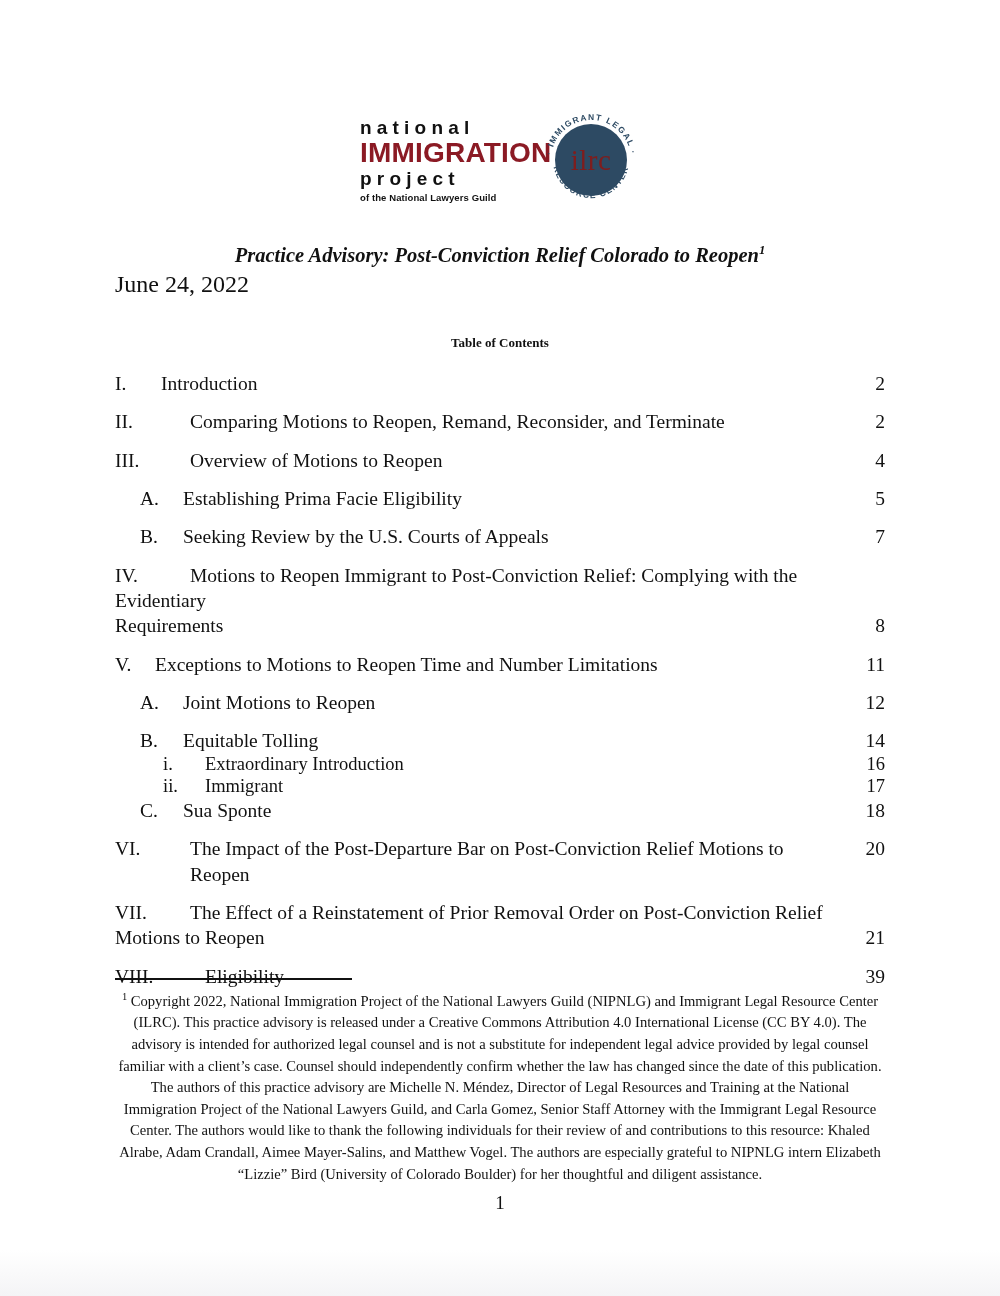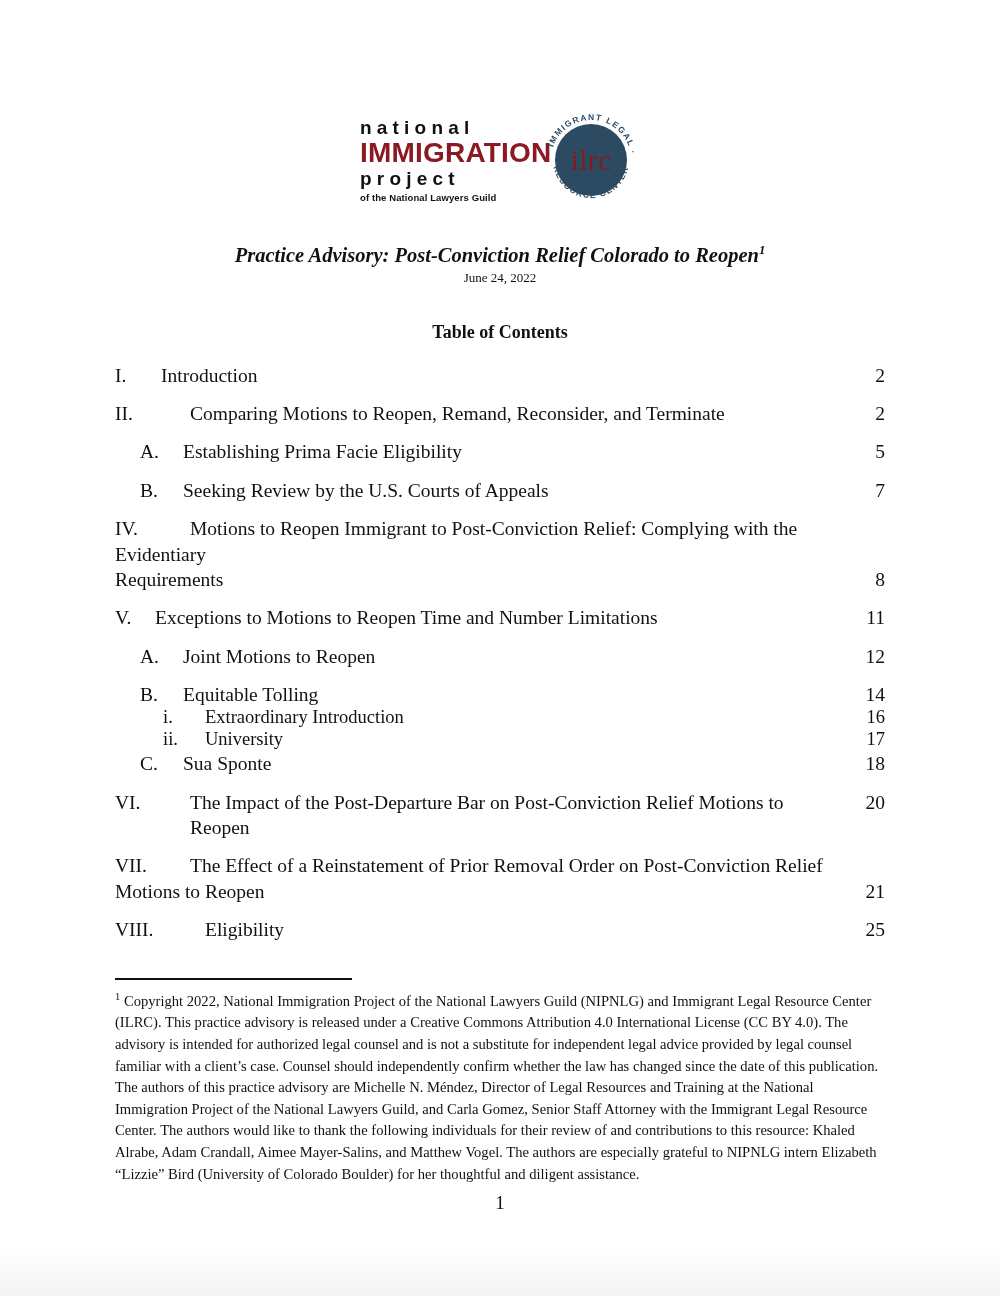--- a/index.html
+++ b/index.html
@@ -126,30 +126,29 @@
     margin-top: 35px;
     line-height: 1.18;
   }
   .doc-title sup {
     font-size: 0.62em;
     vertical-align: super;
     font-style: italic;
     font-weight: bold;
   }
   .doc-date {
-    text-align: center;
-    font-size: 13px;
+    font-size: 24px;
     margin-top: 3px;
     line-height: 1.2;
   }
 
   .toc-heading {
     text-align: center;
     font-weight: bold;
-    font-size: 18px;
+    font-size: 13px;
     margin-top: 36px;
   }
 
   
   .toc {
     margin-top: 20px;
     font-size: 19.5px;
     line-height: 1.30;
   }
 
@@ -209,21 +208,21 @@
   }
   .footnote-rule {
     width: 237px;
     height: 0;
     border-top: 2px solid #111111;
     margin: 0 0 9px 0;
   }
   .footnote-text {
     font-size: 14.6px;
     line-height: 1.48;
-    text-align: left;
+    text-align: center;
   }
   .footnote-text sup {
     font-size: 0.72em;
     vertical-align: super;
   }
 
   .folio {
     position: absolute;
     left: 0;
     right: 0;
@@ -276,20 +275,25 @@
         <div class="toc-entry lvl1">
           <span class="num" style="width: 46px;">I.</span>
           <span class="label">Introduction</span>
           <span class="pagenum">2</span>
         </div>
         <div class="toc-entry lvl1">
           <span class="num" style="width: 75px;">II.</span>
           <span class="label">Comparing Motions to Reopen, Remand, Reconsider, and Terminate</span>
           <span class="pagenum">2</span>
         </div>
+        <div class="toc-entry lvl1">
+          <span class="num" style="width: 75px;">III.</span>
+          <span class="label">Overview of Motions to Reopen</span>
+          <span class="pagenum">4</span>
+        </div>
         <div class="toc-entry lvl2">
           <span class="num">A.</span>
           <span class="label">Establishing Prima Facie Eligibility</span>
           <span class="pagenum">5</span>
         </div>
         <div class="toc-entry lvl2">
           <span class="num">B.</span>
           <span class="label">Seeking Review by the U.S. Courts of Appeals</span>
           <span class="pagenum">7</span>
         </div>
@@ -315,21 +319,21 @@
           <span class="label">Equitable Tolling</span>
           <span class="pagenum">14</span>
         </div>
         <div class="toc-entry lvl3 tight">
           <span class="num">i.</span>
           <span class="label">Extraordinary Introduction</span>
           <span class="pagenum">16</span>
         </div>
         <div class="toc-entry lvl3 tight">
           <span class="num">ii.</span>
-          <span class="label">University</span>
+          <span class="label">Immigrant</span>
           <span class="pagenum">17</span>
         </div>
         <div class="toc-entry lvl2">
           <span class="num">C.</span>
           <span class="label">Sua Sponte</span>
           <span class="pagenum">18</span>
         </div>
         <div class="toc-entry lvl1">
           <span class="num" style="width: 75px;">VI.</span>
           <span class="label">The Impact of the Post-Departure Bar on Post-Conviction Relief Motions to Reopen</span>
@@ -338,21 +342,21 @@
         <div class="toc-entry lvl1 wrap">
           <div class="body"><span class="num" style="width: 75px;">VII.</span><span>The Effect of a Reinstatement of Prior Removal Order on Post-Conviction Relief</span></div>
           <div class="tail">
             <span class="cont">Motions to Reopen</span>
             <span class="pagenum">21</span>
           </div>
         </div>
         <div class="toc-entry lvl1">
           <span class="num" style="width: 90px;">VIII.</span>
           <span class="label">Eligibility</span>
-          <span class="pagenum">25</span>
+          <span class="pagenum">39</span>
         </div>
       </div>
 
   </div>
 
   <div class="footnote-area">
     <div class="footnote-rule"></div>
     <div class="footnote-text"><sup>1</sup> <span>Copyright 2022, National Immigration Project of the National Lawyers Guild (NIPNLG) and Immigrant Legal Resource Center (ILRC). This practice advisory is released under a Creative Commons Attribution 4.0 International License (CC BY 4.0). The advisory is intended for authorized legal counsel and is not a substitute for independent legal advice provided by legal counsel familiar with a client’s case. Counsel should independently confirm whether the law has changed since the date of this publication. The authors of this practice advisory are Michelle N. Méndez, Director of Legal Resources and Training at the National Immigration Project of the National Lawyers Guild, and Carla Gomez, Senior Staff Attorney with the Immigrant Legal Resource Center. The authors would like to thank the following individuals for their review of and contributions to this resource: Khaled Alrabe, Adam Crandall, Aimee Mayer-Salins, and Matthew Vogel. The authors are especially grateful to NIPNLG intern Elizabeth “Lizzie” Bird (University of Colorado Boulder) for her thoughtful and diligent assistance.</span></div>
   </div>
 

